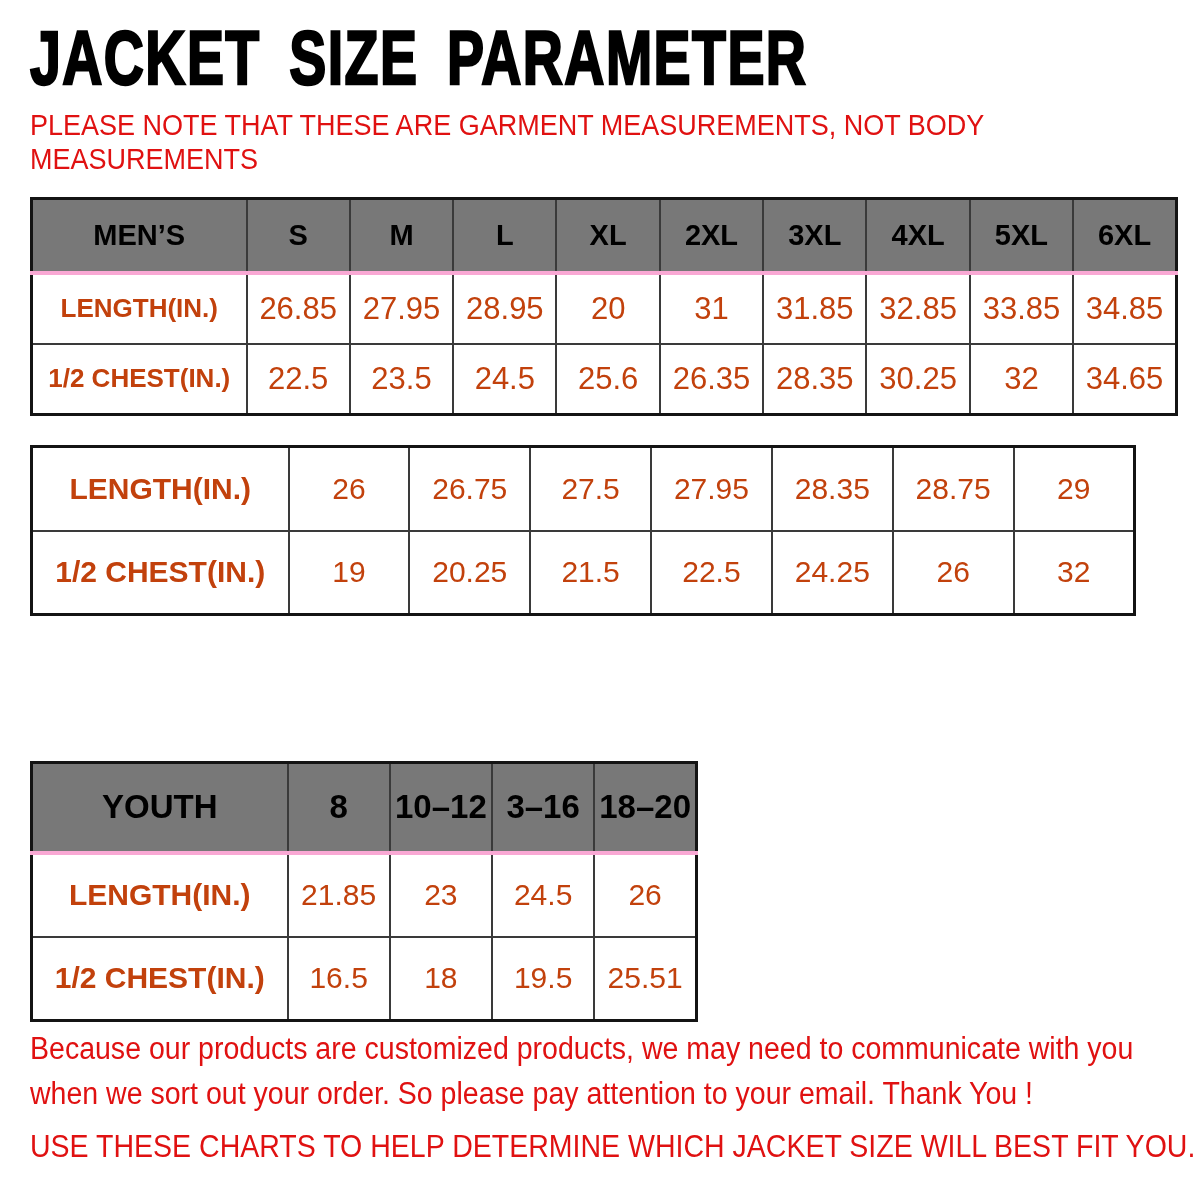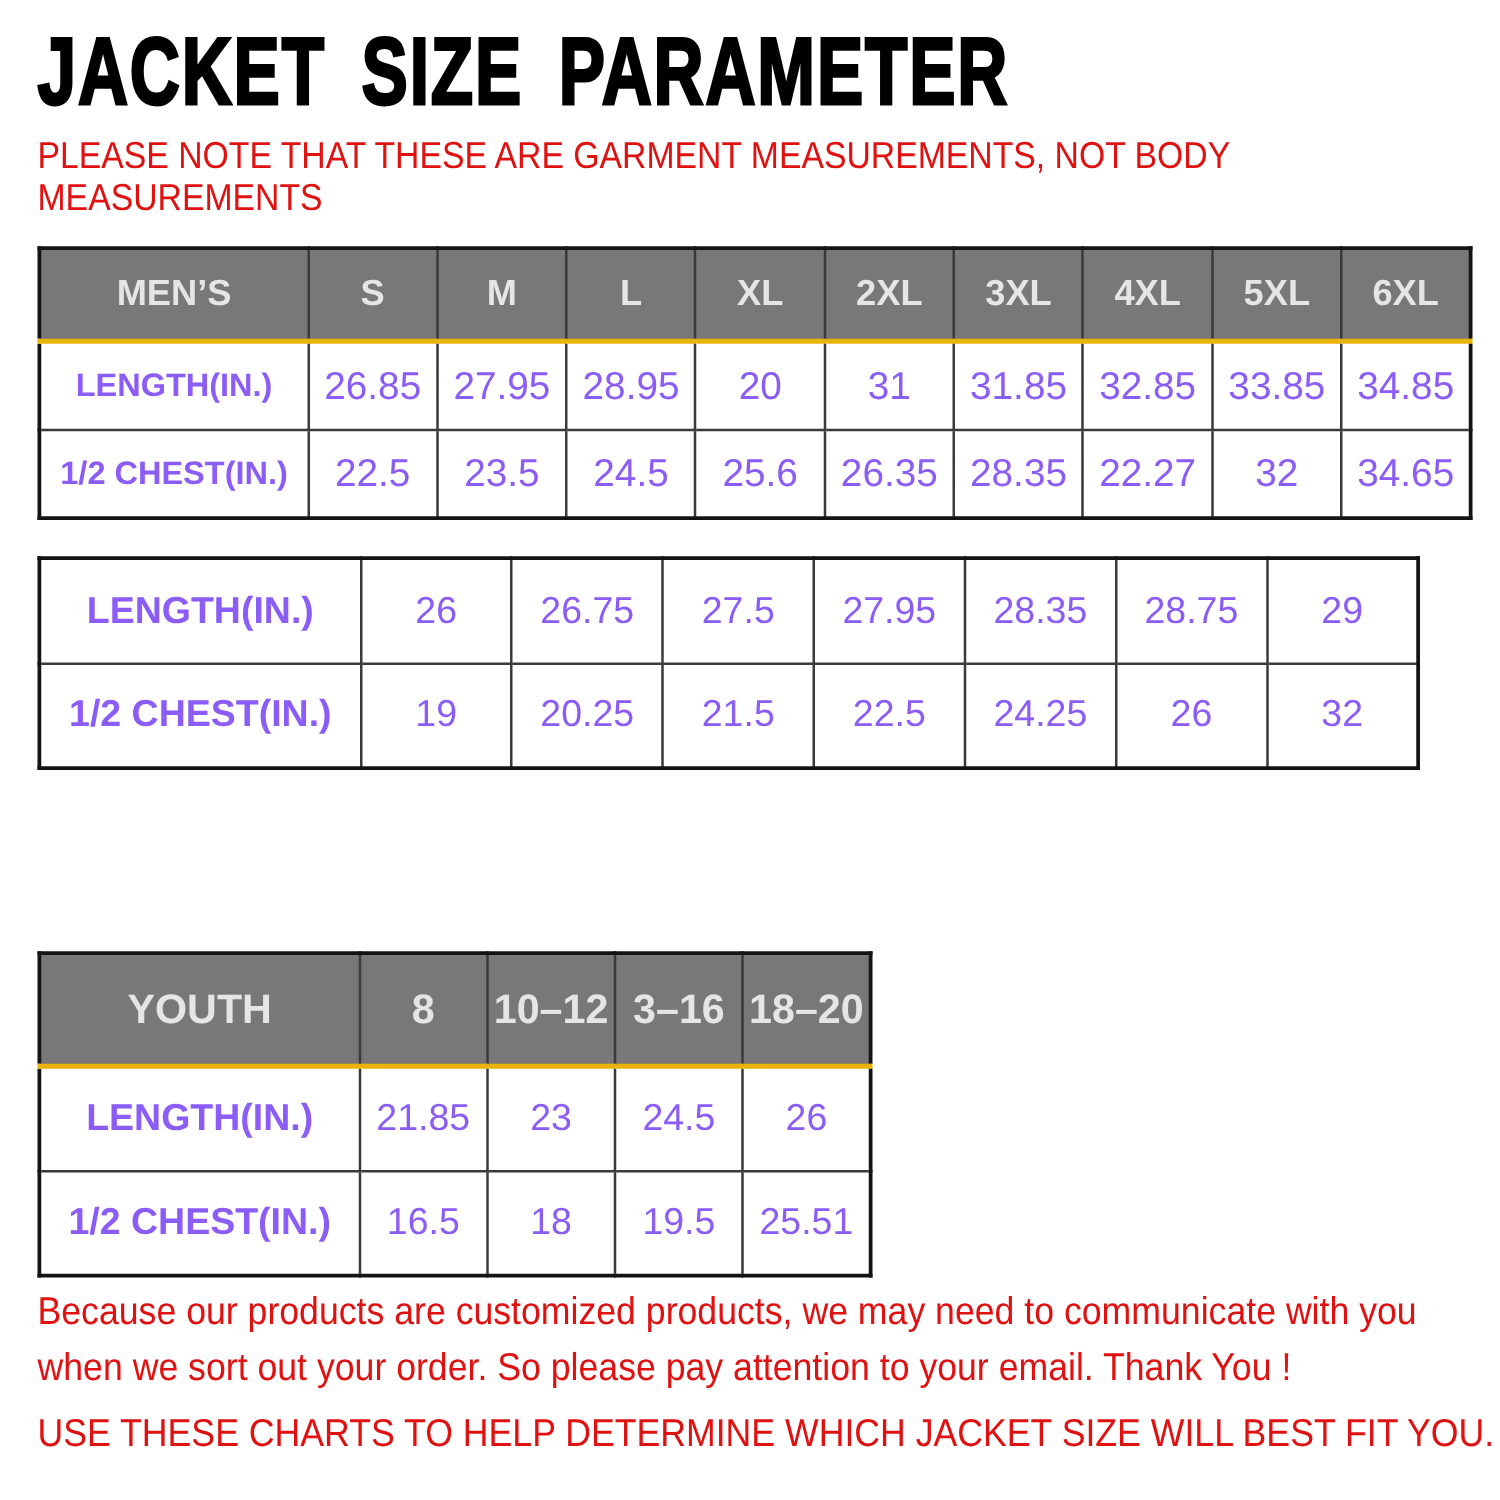--- a/index.html
+++ b/index.html
@@ -26,24 +26,24 @@
     color:#e01111; font-size:31px; line-height:45px;
     transform:scaleX(0.92); transform-origin:left top; white-space:nowrap;
   }
   .footer-1 { top:1026px; }
   .footer-2 { top:1124px; }
 
   table { border-collapse:collapse; table-layout:fixed; position:absolute; background:#fff; }
   table, th, td { border:2px solid #3a3a3a; }
   table { border:3px solid #141414; }
   th.hdr {
-    background:#787878; color:#e5e5e5; font-weight:bold; text-align:center;
-    border-bottom:4px solid #eab308; border-top-color:#141414;
+    background:#787878; color:#000000; font-weight:bold; text-align:center;
+    border-bottom:4px solid #f9a8d4; border-top-color:#141414;
   }
-  td, th.rowlabel { text-align:center; color:#8b5cf6; background:#fff; }
+  td, th.rowlabel { text-align:center; color:#c2410c; background:#fff; }
   th.rowlabel { font-weight:600; }
 
   .tbl-men   { left:30px; top:197px;  width:1148px; }
   .tbl-men   th.hdr      { height:74px; font-size:29px; }
   .tbl-men   td, .tbl-men th.rowlabel { height:71px; font-size:31px; }
   .tbl-men   th.rowlabel { font-size:26px; }
 
   .tbl-women { left:30px; top:445px;  width:1106px; }
   .tbl-women th.hdr      { height:90px; font-size:33px; }
   .tbl-women td, .tbl-women th.rowlabel { height:84px; font-size:30px; }
@@ -103,21 +103,21 @@
       <td>34.85</td>
     </tr>
     <tr>
       <th class="rowlabel">1/2 CHEST(IN.)</th>
       <td>22.5</td>
       <td>23.5</td>
       <td>24.5</td>
       <td>25.6</td>
       <td>26.35</td>
       <td>28.35</td>
-      <td>22.27</td>
+      <td>30.25</td>
       <td>32</td>
       <td>34.65</td>
     </tr>
   </tbody>
     </table>
 
   <table class="tbl-women">
     <colgroup>
       <col style="width:257px">
       <col>

